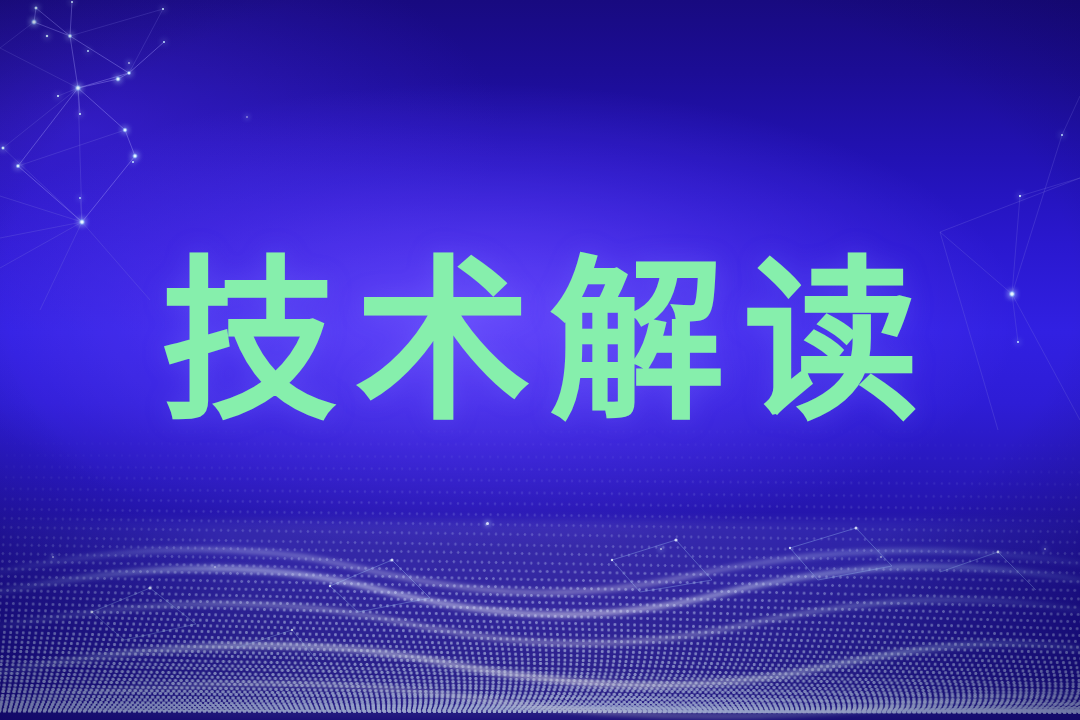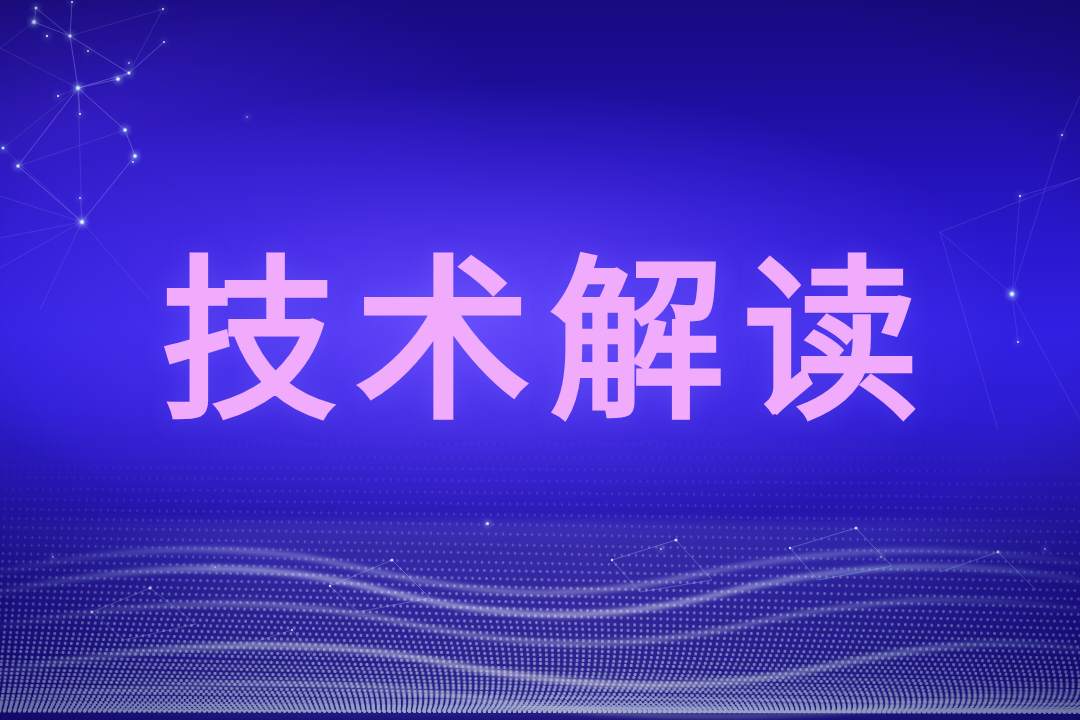--- a/index.html
+++ b/index.html
@@ -75,21 +75,21 @@
 
   
   #headline-wrap{
     position:absolute;
     left:0;right:0;
     top:238px;
     height:210px;
     display:flex;align-items:center;justify-content:center;
   }
   #headline{
-    color:#f0abfc;
+    color:#86efac;
     font-family:"DejaVu Sans","Liberation Sans",sans-serif;
     font-weight:700;
     font-size:176px;
     line-height:1;
     letter-spacing:18px;
     text-indent:18px;
     white-space:nowrap;
     -webkit-font-smoothing:antialiased;
     text-shadow:0 0 26px rgba(120,110,255,.30);
   }

